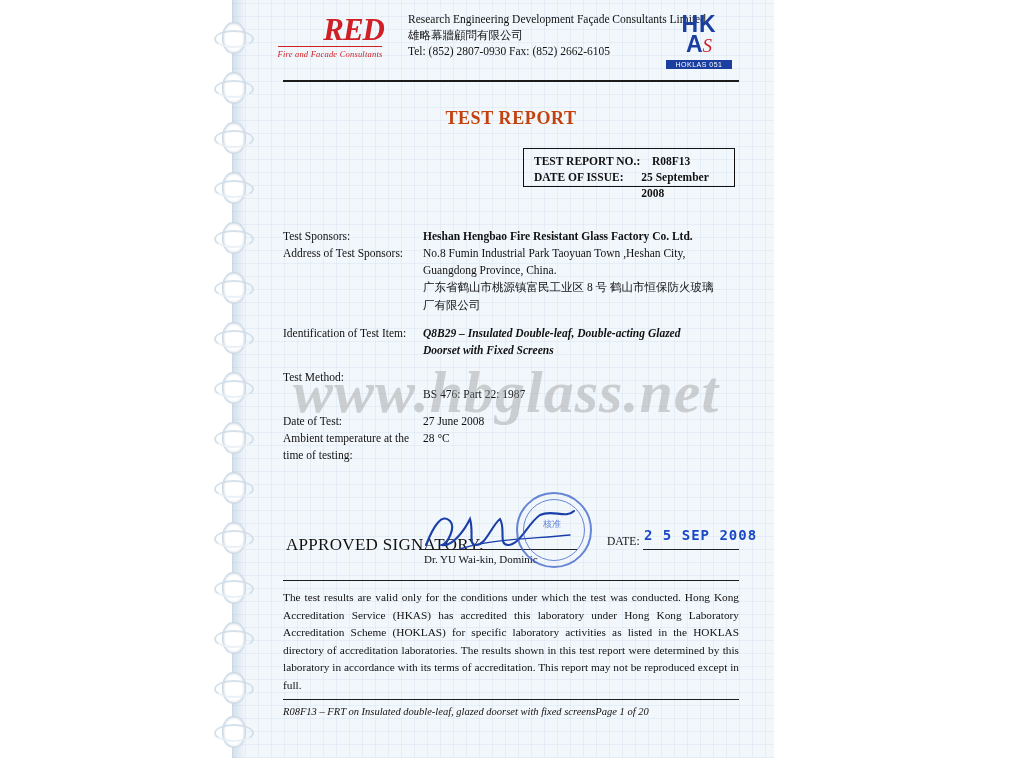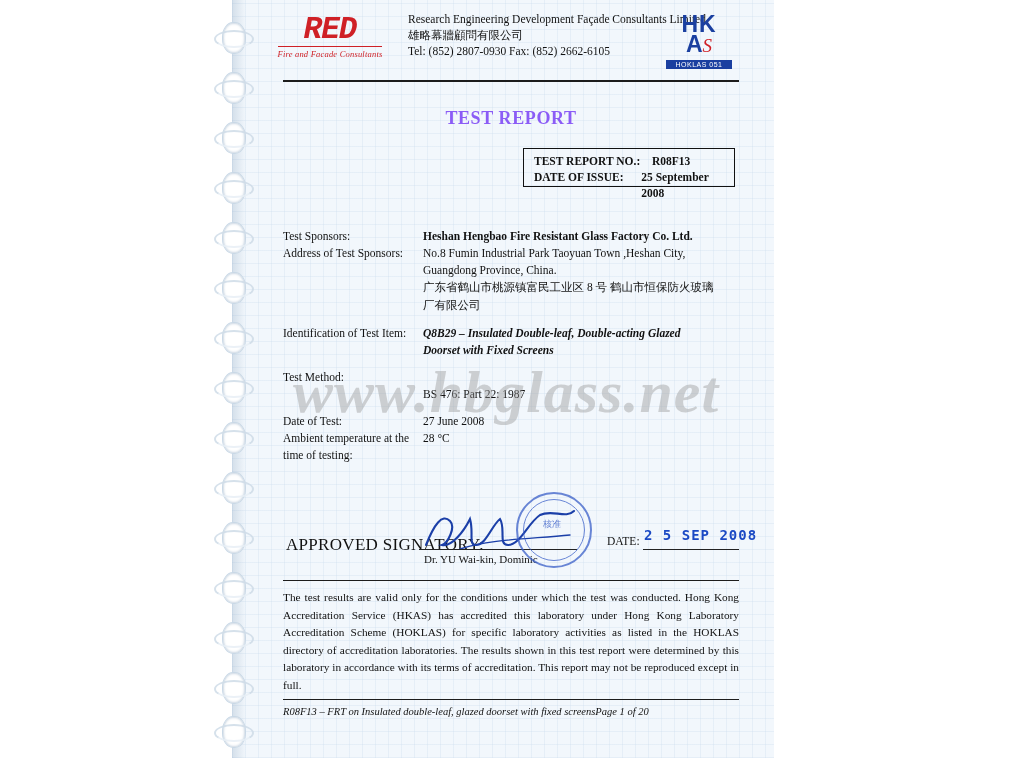--- a/index.html
+++ b/index.html
@@ -73,27 +73,28 @@
     left: 276px; top: 12px;
     width: 456px; height: 62px;
   }
   .red-logo {
     position: absolute;
     left: 0; top: 2px;
     width: 108px;
     text-align: center;
   }
   .red-word {
-    font-family: Liberation Mono, monospace;
+    font-family: Liberation Serif, serif;
     font-style: italic;
     font-weight: bold;
     font-size: 31px;
     color: #cf2026;
     letter-spacing: -1px;
     line-height: 31px;
+    text-align: right;
   }
   .red-sub {
     font-family: "Liberation Serif", serif;
     font-style: italic;
     font-size: 8.5px;
     color: #cf2026;
     margin-top: 2px;
     letter-spacing: .2px;
   }
   .red-rule {
@@ -155,21 +156,21 @@
 
   
   .report-title {
     position: absolute;
     left: 283px; top: 108px;
     width: 456px;
     text-align: center;
     font-weight: bold;
     font-size: 18px;
     letter-spacing: .6px;
-    color: #8b5cf6;
+    color: #c2410c;
   }
 
   .ref-box {
     position: absolute;
     left: 523px; top: 148px;
     width: 212px; height: 39px;
     border: 1px solid #111;
     padding: 4px 8px 0 10px;
     box-sizing: border-box;
     font-size: 11.5px;

